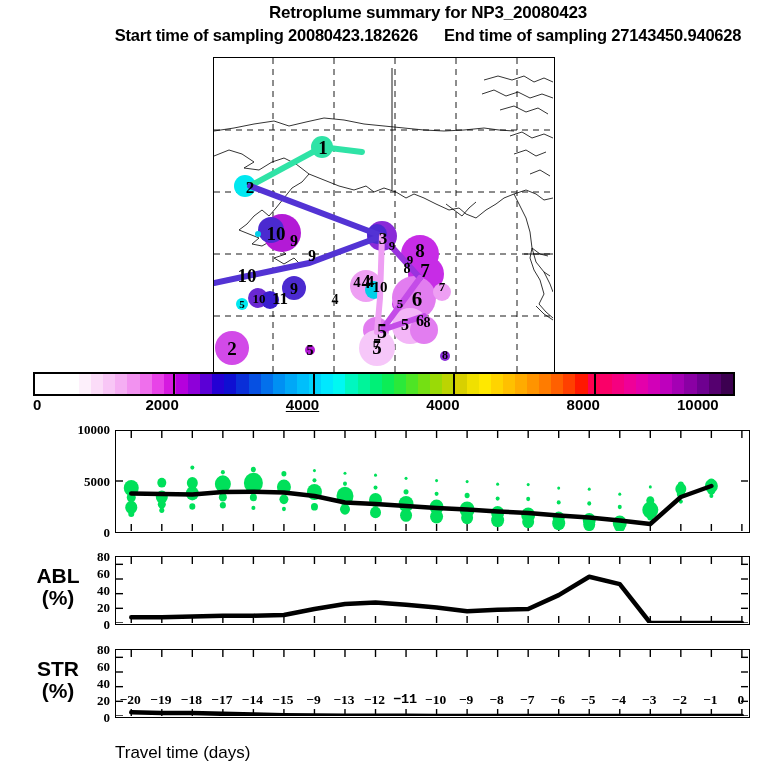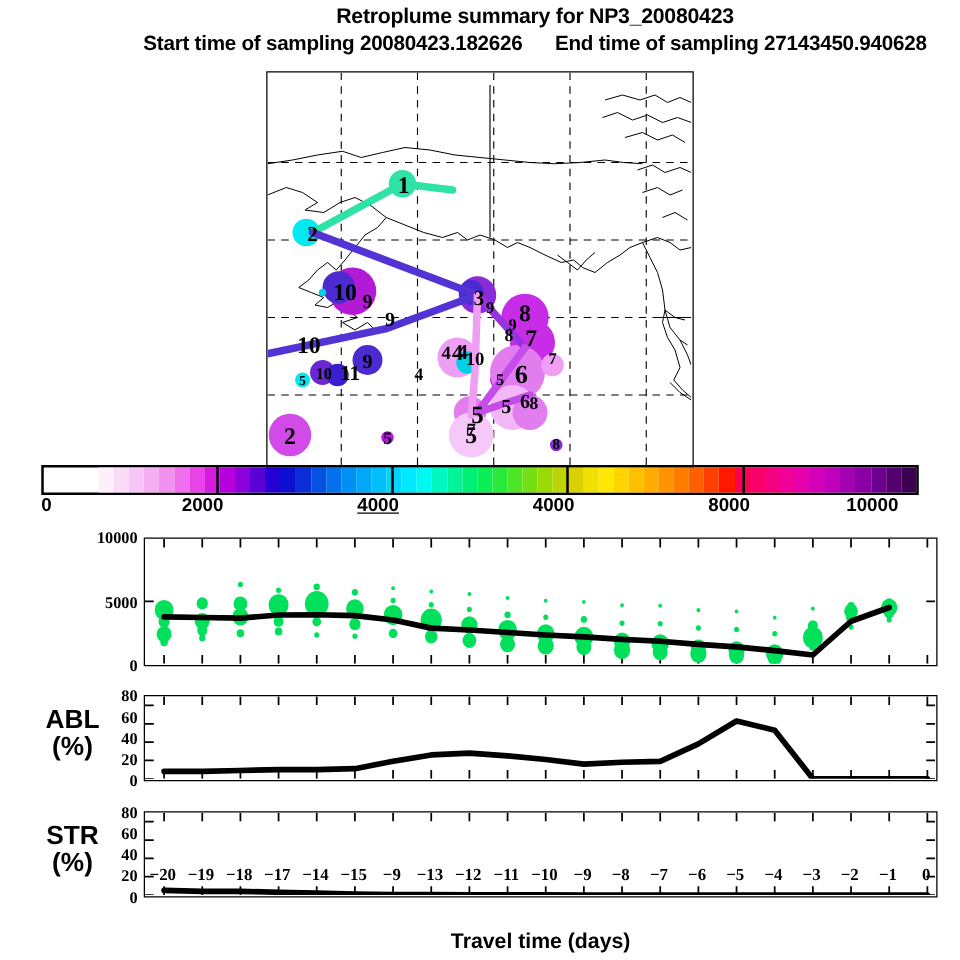--- a/index.html
+++ b/index.html
@@ -43,21 +43,21 @@
 
   .ylab{position:absolute;text-align:right;font-size:13px;
      font-family:"Liberation Serif",serif;font-weight:bold;}
   .rowtitle{position:absolute;text-align:center;font-size:21px;
      font-weight:bold;line-height:1.05;}
 
   #xticklabels{position:absolute;left:0;top:692px;width:706px;height:18px;}
   .xt{position:absolute;font-size:13.5px;font-weight:bold;
      font-family:"Liberation Serif",serif;text-align:center;width:30px;}
   #xaxis-title{position:absolute;left:115px;top:743px;width:635px;
-     text-align:center;font-size:17px;font-weight:bold;}
+     text-align:left;font-size:17px;font-weight:normal;}
 </style>
 </head>
 <body>
 
 <div id="root">
 
   <div class="abs title-main">Retroplume summary for NP3_20080423</div>
   <div class="abs title-row2">
     <span>Start time of sampling 20080423.182626</span><span class="gap"></span><span>End time of sampling 27143450.940628</span>
   </div>
@@ -549,21 +549,21 @@
   <div id="xticklabels">
       <div class="xt" style="left: 115.266px;">−20</div>
       <div class="xt" style="left: 145.797px;">−19</div>
       <div class="xt" style="left: 176.329px;">−18</div>
       <div class="xt" style="left: 206.86px; text-align: center;">−17</div>
       <div class="xt" style="left: 237.391px;">−14</div>
       <div class="xt" style="left: 267.923px;">−15</div>
       <div class="xt" style="left: 298.454px;">−9</div>
       <div class="xt" style="left: 328.986px;">−13</div>
       <div class="xt" style="left: 359.517px;">−12</div>
-      <div class="xt" style="left: 390.048px;">−11</div>
+      <div class="xt" style="left: 390.048px; font-family: Liberation Mono, monospace;">−11</div>
       <div class="xt" style="left: 420.58px;">−10</div>
       <div class="xt" style="left: 451.111px;">−9</div>
       <div class="xt" style="left: 481.643px;">−8</div>
       <div class="xt" style="left: 512.174px;">−7</div>
       <div class="xt" style="left: 542.705px;">−6</div>
       <div class="xt" style="left: 573.237px;">−5</div>
       <div class="xt" style="left: 603.768px;">−4</div>
       <div class="xt" style="left: 634.3px;">−3</div>
       <div class="xt" style="left: 664.831px;">−2</div>
       <div class="xt" style="left: 695.362px;">−1</div>

